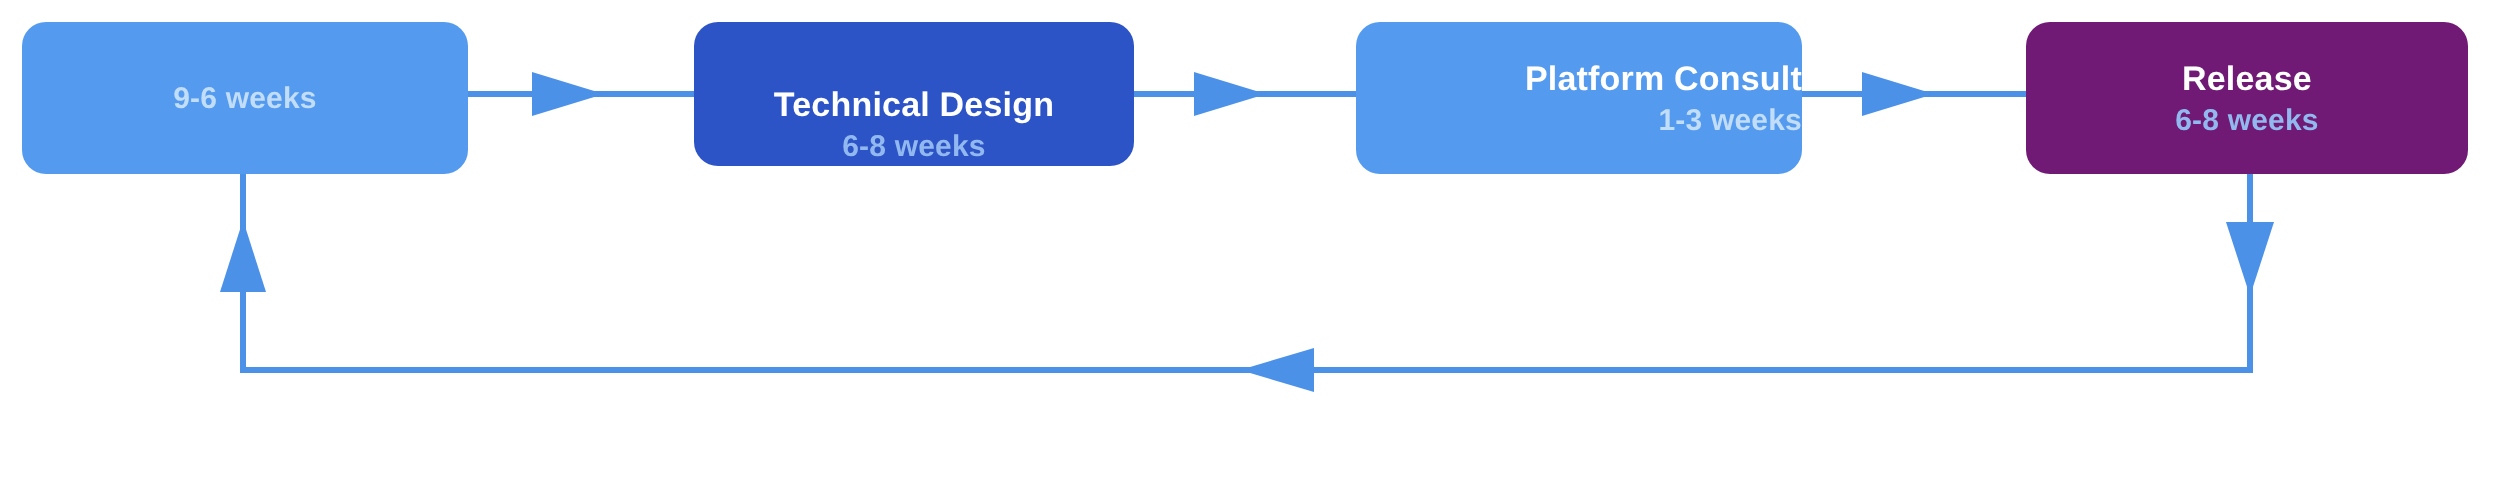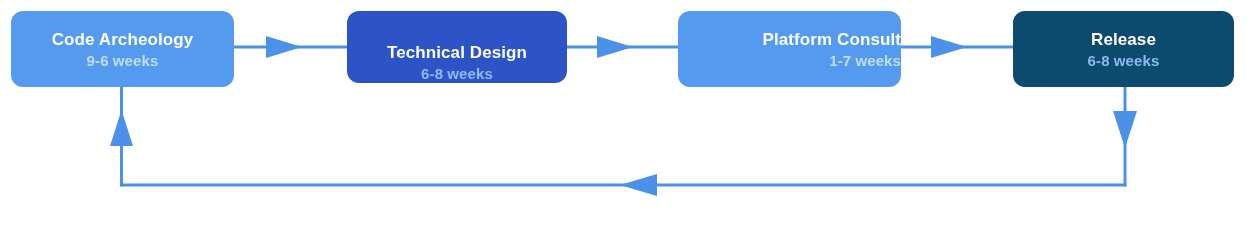--- a/index.html
+++ b/index.html
@@ -77,32 +77,31 @@
       <line x1="1125" y1="87" x2="1125" y2="186.5" stroke="#4b91e8" stroke-width="3"></line>
       <polygon points="1113,111 1137,111 1125,148" fill="#4b91e8"></polygon>
       <line x1="1126.5" y1="185" x2="121" y2="185" stroke="#4b91e8" stroke-width="3"></line>
       <polygon points="657,174 657,196 620,185" fill="#4b91e8"></polygon>
       <line x1="121.5" y1="186.5" x2="121.5" y2="87" stroke="#4b91e8" stroke-width="3"></line>
       <polygon points="110,146 133,146 121.5,110" fill="#4b91e8"></polygon>
     </g>
   </svg>
 
   <div class="node-box" style="left:11px; top:11px; width:223px; height:76px; background:#549bf0;">
-    <div class="node-title" style="color:#ffffff;">Code Archeology</div>
     <div class="node-sub" style="color:#c2ddf8;">9-6 weeks</div>
   </div>
 
   <div class="node-box" style="left:347px; top:11px; width:220px; height:72px; background:#2d54c6;justify-content:flex-end;">
     <div class="node-title" style="color:#ffffff;">Technical Design</div>
     <div class="node-sub" style="color:#92b9ef;">6-8 weeks</div>
   </div>
 
   <div class="node-box" style="left:678px; top:11px; width:223px; height:76px; background:#549bf0;align-items:flex-end;">
     <div class="node-title" style="color:#ffffff;">Platform Consult</div>
-    <div class="node-sub" style="color:#c2ddf8;">1-7 weeks</div>
+    <div class="node-sub" style="color:#c2ddf8;">1-3 weeks</div>
   </div>
 
-  <div class="node-box" style="left:1013px; top:11px; width:221px; height:76px; background:#0c4a6e;">
+  <div class="node-box" style="left:1013px; top:11px; width:221px; height:76px; background:#701a75;">
     <div class="node-title" style="color:#ffffff;">Release</div>
     <div class="node-sub" style="color:#92b9ef;">6-8 weeks</div>
   </div>
 
 </div>
 
 </body></html>

